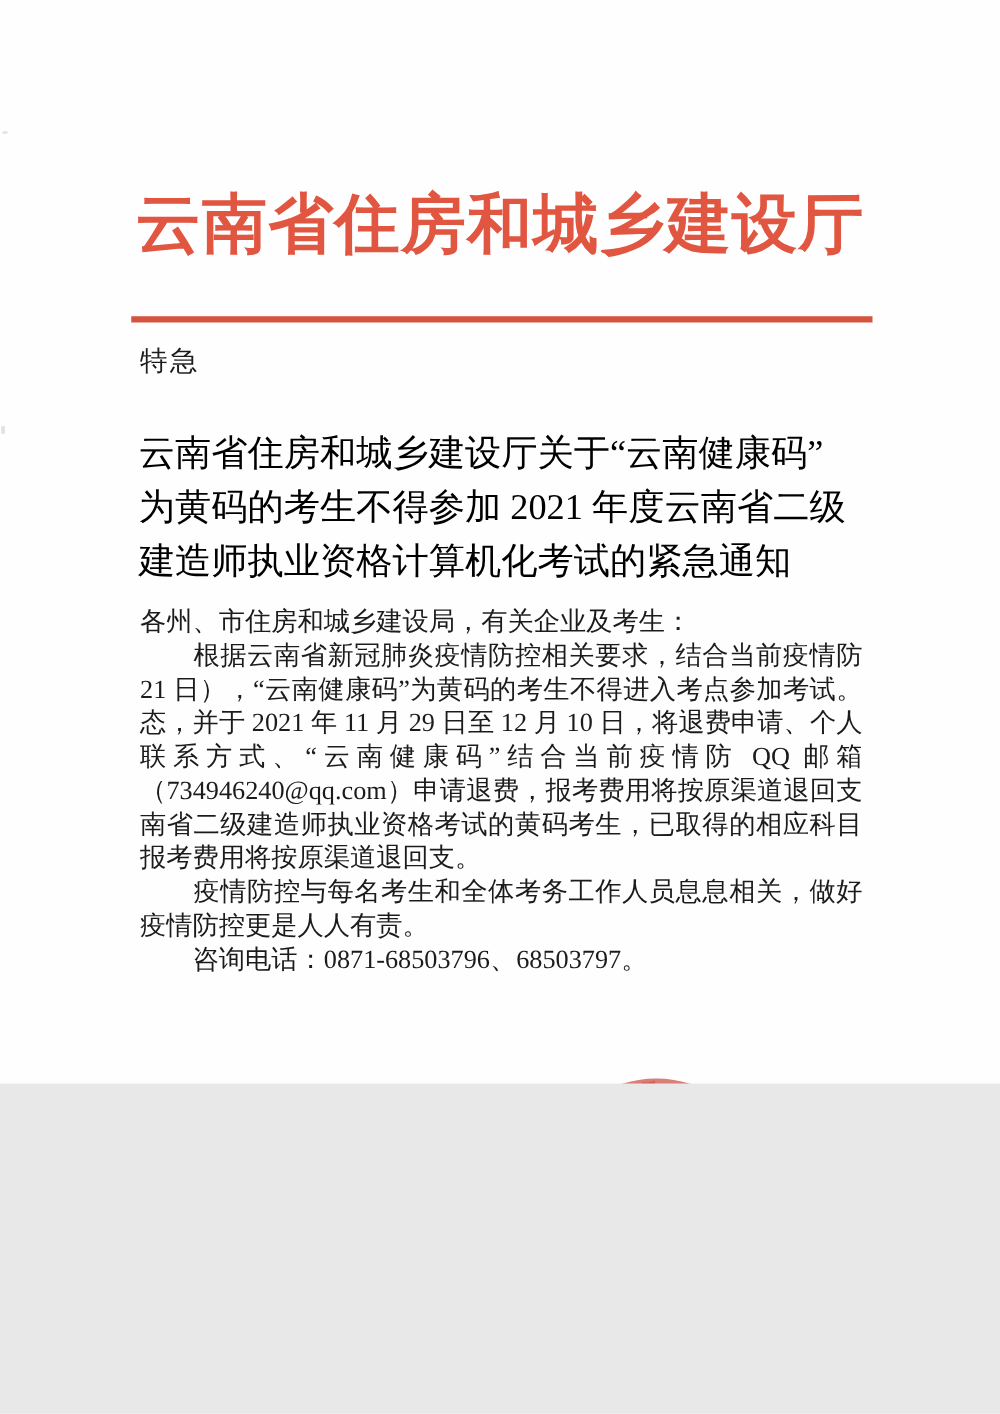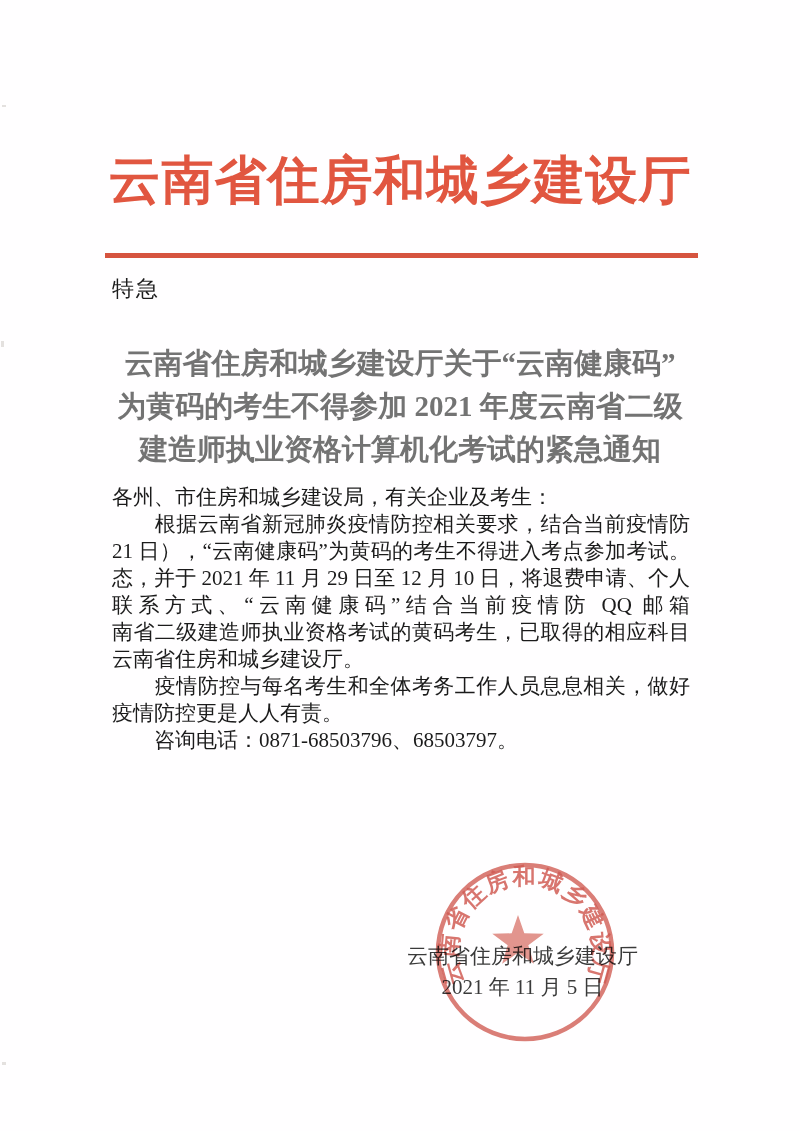--- a/index.html
+++ b/index.html
@@ -1,18 +1,18 @@
 <!DOCTYPE html>
 <html lang="zh"><head>
 <meta charset="utf-8">
 <style>
   html,body{margin:0;padding:0;background:#e8e8e8;}
   .page{
     position:relative;
-    width:800px;height:1131px;
+    width:800px;height:867px;
     margin:0 auto;
     background:#fffeff;
     overflow:hidden;
     font-family:"Liberation Serif","DejaVu Serif",serif;
     color:#222;
   }
   
   .letterhead{
     position:absolute;top:150px;left:0;width:100%;
     text-align:center;
@@ -30,23 +30,23 @@
   .urgent{
     position:absolute;top:272px;left:112px;
     font-family:"Liberation Sans","DejaVu Sans",sans-serif;
     font-size:22px;line-height:34px;
     font-weight:500;color:#1c1c1c;
     letter-spacing:2px;white-space:nowrap;
   }
   
   .doc-title{
     position:absolute;top:342px;left:111px;width:578px;
-    text-align:center;
+    text-align:left;
     font-size:29px;line-height:43px;
-    font-weight:700;color:#737373;
+    font-weight:400;color:#000000;
   }
   .doc-title .tline{white-space:nowrap;}
   
   .body-block{
     position:absolute;top:484px;left:112px;width:578px;
     font-size:21px;line-height:27px;color:#1b1b1b;
   }
   .line{
     white-space:nowrap;
     text-align:justify;
@@ -93,22 +93,23 @@
     <div class="tline">为黄码的考生不得参加 2021 年度云南省二级</div>
     <div class="tline">建造师执业资格计算机化考试的紧急通知</div>
   </div>
 
   <div class="body-block">
     <div class="line end">各州、市住房和城乡建设局，有关企业及考生：</div>
     <div class="line">　　根据云南省新冠肺炎疫情防控相关要求，结合当前疫情防</div>
     <div class="line">21 日），“云南健康码”为黄码的考生不得进入考点参加考试。</div>
     <div class="line">态，并于 2021 年 11 月 29 日至 12 月 10 日，将退费申请、个人</div>
     <div class="line">联系方式、“云南健康码”结合当前疫情防 QQ 邮箱</div>
+    <div class="line">（734946240@qq.com）申请退费，报考费用将按原渠道退回支</div>
     <div class="line">南省二级建造师执业资格考试的黄码考生，已取得的相应科目</div>
-    <div class="line end">云南省住房和城乡建设厅。</div>
+    <div class="line end">报考费用将按原渠道退回支。</div>
     <div class="line">　　疫情防控与每名考生和全体考务工作人员息息相关，做好</div>
     <div class="line end">疫情防控更是人人有责。</div>
     <div class="line end">　　咨询电话：0871-68503796、68503797。</div>
   </div>
 
   <div class="signoff">
     <div>云南省住房和城乡建设厅</div>
     <div>2021 年 11 月 5 日</div>
   </div>
 

